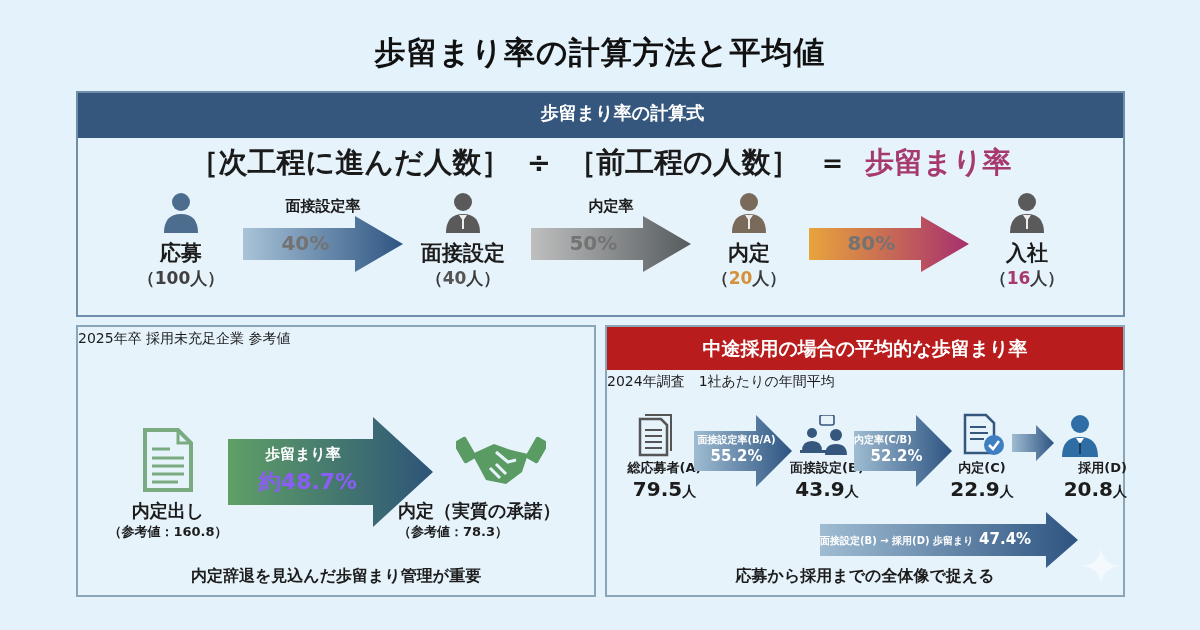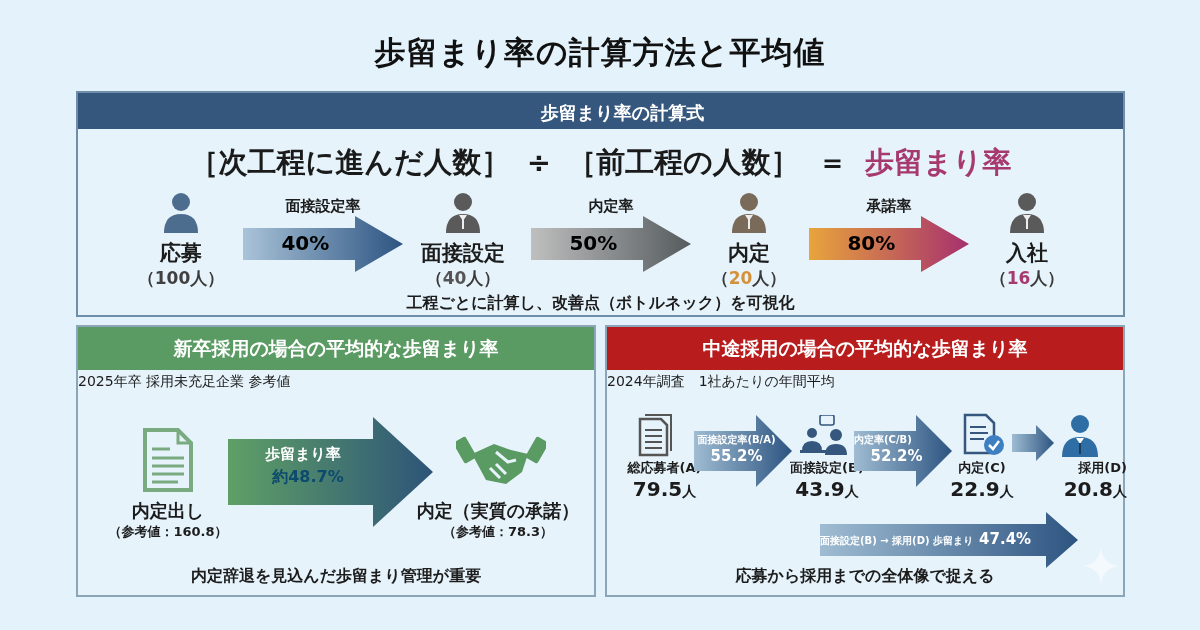--- a/index.html
+++ b/index.html
@@ -14,21 +14,21 @@
     position: absolute; left: 0; top: 32px; width: 1200px;
     text-align: center; font-size: 31px; font-weight: bold; color: #111;
     letter-spacing: 1px;
   }
   
   .formula-box {
     position: absolute; left: 76px; top: 91px; width: 1049px; height: 226px;
     border: 2px solid #6f8ea9; background: #e6f3fb;
   }
   .formula-header {
-    height: 36px; background: #35577e; color: #fff;
+    height: 45px; background: #35577e; color: #fff;
     font-size: 18px; font-weight: bold; text-align: center; line-height: 40px; padding-left: 44px;
   }
   .formula-line {
     position: absolute; top: 50px; left: 0; width: 100%;
     text-align: center; font-size: 29px; font-weight: bold; color: #1a1a1a;
   }
   .formula-line .result { color: #a63a6e; }
   .stage {
     position: absolute; width: 110px; text-align: center;
   }
@@ -37,21 +37,21 @@
   .stage .count { font-size: 17px; font-weight: bold; color: #3a3a3a; }
   .arrow {
     position: absolute; height: 56px;
   }
   .arrow .label {
     position: absolute; top: -24px; left: 0; width: 100%;
     text-align: center; font-size: 15px; font-weight: bold;
   }
   .arrow .pct {
     position: absolute; top: 10px; left: 0; width: 78%;
-    text-align: center; font-size: 20px; font-weight: bold; color: #000000;
+    text-align: center; font-size: 20px; font-weight: bold; color: #737373;
   }
   .note1 {
     position: absolute; top: 200px; left: 0; width: 100%;
     text-align: center; font-size: 16px; font-weight: bold;
   }
   
   .panel {
     position: absolute; top: 325px; height: 272px;
     border: 2px solid #8aa6b8; background: #e6f3fb;
   }
@@ -154,40 +154,37 @@
   <div class="arrow" style="left:731px; top:128px; width:160px;">
     <svg width="160" height="56" viewBox="0 0 160 56" style="position:absolute;top:-5px;left:0;">
       <defs>
           <linearGradient id="g3" x1="0" x2="1">
             <stop offset="0" stop-color="#e8a43c"></stop>
             <stop offset="1" stop-color="#a6306e"></stop>
           </linearGradient>
         </defs>
       <polygon points="0,12 112,12 112,0 160,28 112,56 112,44 0,44" fill="url(#g3)"></polygon>
     </svg>
-    <div class="label">承諾率</div>
     <div class="pct">80%</div>
   </div>
 
   <div class="stage" style="left:894px; top:98px;">
     <svg class="person" viewBox="0 0 40 42">
       <circle cx="20" cy="11" r="9" fill="#5a5a5a"></circle>
       <path d="M3 42 Q3 23 20 23 Q37 23 37 42 Z" fill="#5a5a5a"></path>
       <path d="M16 24 L20 30 L24 24 Z" fill="#eee"></path>
       <rect x="19" y="28" width="2" height="10" fill="#eee"></rect>
     </svg>
     <div class="name">入社</div>
     <div class="count"><span>（</span><span style="color:#a63a6e">16</span><span>人）</span></div>
   </div>
 
-  <div class="note1">工程ごとに計算し、改善点（ボトルネック）を可視化</div>
 </div>
 
 <div class="panel panel-left">
-  <div class="panel-header">新卒採用の場合の平均的な歩留まり率</div>
   <div class="panel-sub">2025年卒 採用未充足企業 参考値</div>
 
   <svg class="abs" style="left:64px; top:100px;" width="52" height="66" viewBox="0 0 52 66">
     <path d="M3 3 H36 L49 16 V63 H3 Z" fill="#e6f3fb" stroke="#7aab80" stroke-width="4"></path>
     <path d="M36 3 V16 H49" fill="none" stroke="#7aab80" stroke-width="3"></path>
     <g stroke="#7aab80" stroke-width="3">
         <line x1="10" y1="22" x2="28" y2="22"></line>
         <line x1="10" y1="31" x2="42" y2="31"></line>
         <line x1="10" y1="39" x2="42" y2="39"></line>
         <line x1="10" y1="47" x2="42" y2="47"></line>
@@ -203,30 +200,30 @@
     <svg width="205" height="110" viewBox="0 0 205 110" style="position:absolute;left:0;top:0;">
       <defs>
           <linearGradient id="g4" x1="0" x2="1">
             <stop offset="0" stop-color="#5fa066"></stop>
             <stop offset="1" stop-color="#2d5478"></stop>
           </linearGradient>
         </defs>
       <polygon points="0,22 145,22 145,0 205,55 145,110 145,88 0,88" fill="url(#g4)"></polygon>
     </svg>
     <div style="position:absolute;top:28px;left:0;width:150px;text-align:center;color:#fff;font-weight:bold;font-size:15px;">歩留まり率</div>
-    <div style="position:absolute;top:50px;left:0;width:160px;text-align:center;color:#0c4a6e;font-weight:bold;font-size:16px;">約48.7%</div>
+    <div style="position:absolute;top:50px;left:0;width:160px;text-align:center;color:#8b5cf6;font-weight:bold;font-size:22px;">約48.7%</div>
   </div>
 
   <svg class="abs" style="left:378px; top:105px;" width="90" height="60" viewBox="0 0 90 60">
     <rect x="2" y="6" width="14" height="24" rx="2" fill="#5a9a63" transform="rotate(-30 9 18)"></rect>
     <rect x="74" y="6" width="14" height="24" rx="2" fill="#5a9a63" transform="rotate(30 81 18)"></rect>
     <path d="M16 22 L38 12 L55 18 L72 22 L66 40 L50 52 L30 48 Z" fill="#5a9a63"></path>
     <path d="M40 20 L52 30 L60 28 M34 36 L44 46 M40 32 L50 42" stroke="#e6f3fb" stroke-width="3" fill="none"></path>
   </svg>
-  <div class="abs" style="left:320px; top:172px; width:200px; text-align:center;">
+  <div class="abs" style="left:320px; top:172px; width:200px; text-align:left;">
     <div class="bigval" style="font-size:18px;">内定（実質の承諾）</div>
     <div class="small-lbl">（参考値：78.3）</div>
   </div>
 
   <div class="panel-note">内定辞退を見込んだ歩留まり管理が重要</div>
 </div>
 
 <div class="panel panel-right">
   <div class="panel-header">中途採用の場合の平均的な歩留まり率</div>
   <div class="panel-sub">2024年調査　1社あたりの年間平均</div>

